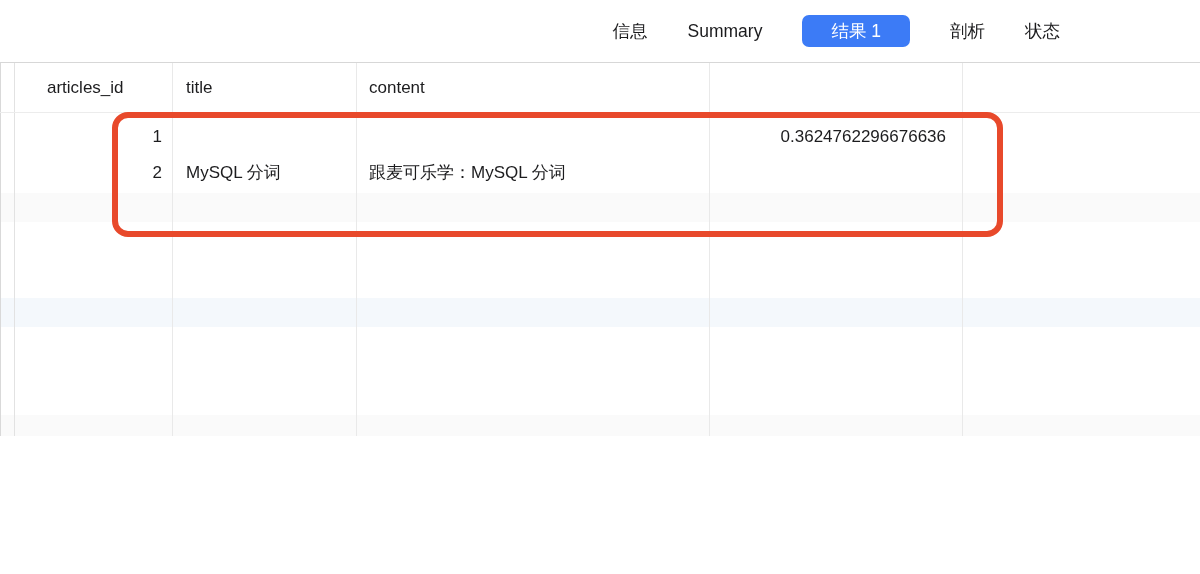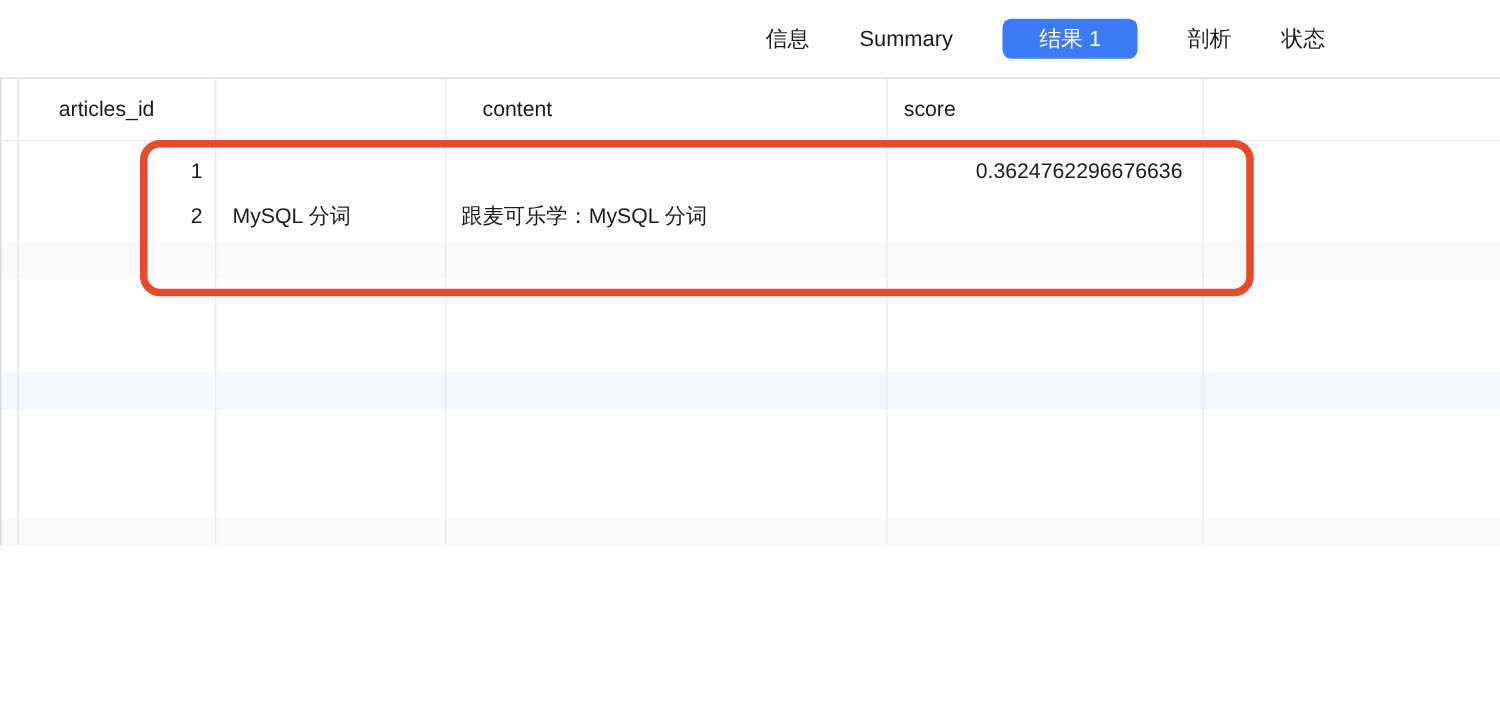--- a/index.html
+++ b/index.html
@@ -58,21 +58,21 @@
     position:absolute; top:0; height:36px; line-height:36px;
     font-size:17px; color:#1c1c1e; white-space:nowrap; overflow:hidden;
   }
   
   .c-id      { left:14px;  width:158px; }
   .c-title   { left:172px; width:184px; }
   .c-content { left:356px; width:353px; }
   .c-score   { left:709px; width:253px; }
   .hcell.c-id      { padding-left:33px; }
   .hcell.c-title   { padding-left:14px; }
-  .hcell.c-content { padding-left:30px; }
+  .hcell.c-content { padding-left:13px; }
   .hcell.c-score   { padding-left:14px; }
   .cell.c-id    { text-align:right; padding-right:10px; }
   .cell.c-title { padding-left:14px; }
   .cell.c-content { padding-left:13px; }
   .cell.c-score { text-align:right; padding-right:16px; }
 
   
   .annotation {
     position:absolute; left:112px; top:112px; width:891px; height:125px;
     border:6px solid #e8492b; border-radius:16px;
@@ -106,22 +106,22 @@
     <div class="stripe s4"></div>
 
     <div class="vline edge"></div>
     <div class="vline v14"></div>
     <div class="vline v172"></div>
     <div class="vline v356"></div>
     <div class="vline v709"></div>
     <div class="vline v962"></div>
 
     <div class="hcell c-id">articles_id</div>
+    <div class="hcell c-title">title</div>
     <div class="hcell c-content">content</div>
-    <div class="hcell c-score">score</div>
     <div class="header-sep"></div>
 
     <div class="row r1">
       <div class="cell c-id">1</div>
       <div class="cell c-score">0.3624762296676636</div>
     </div>
     <div class="row r2">
       <div class="cell c-id">2</div>
       <div class="cell c-title">MySQL 分词</div>
       <div class="cell c-content">跟麦可乐学：MySQL 分词</div>

